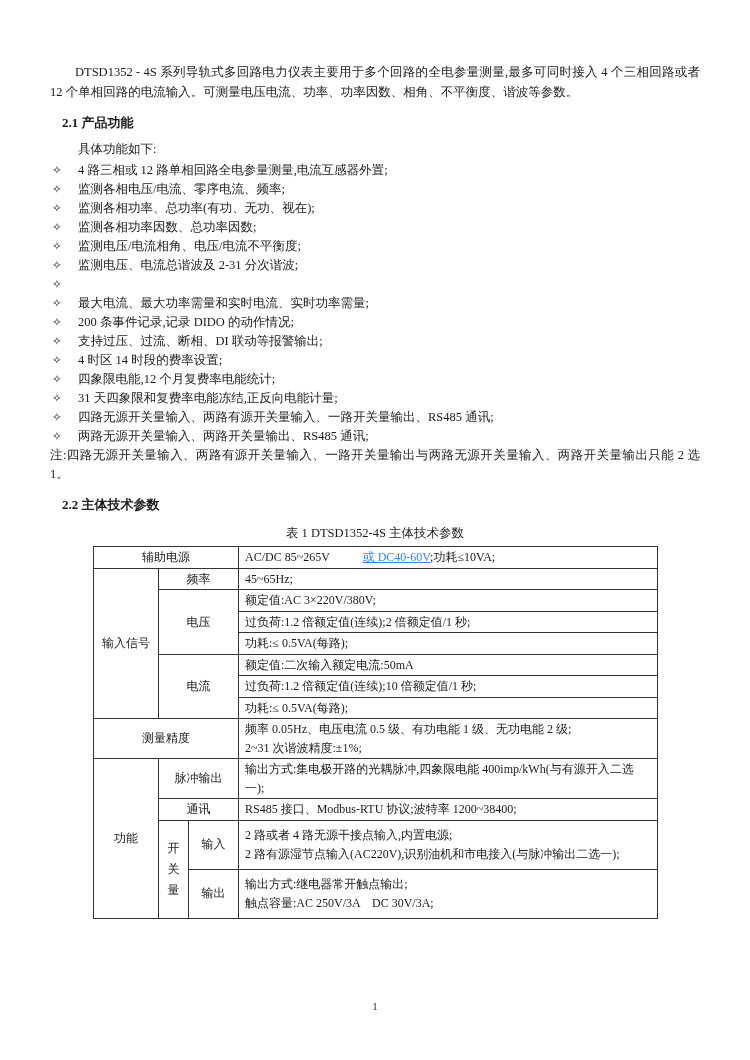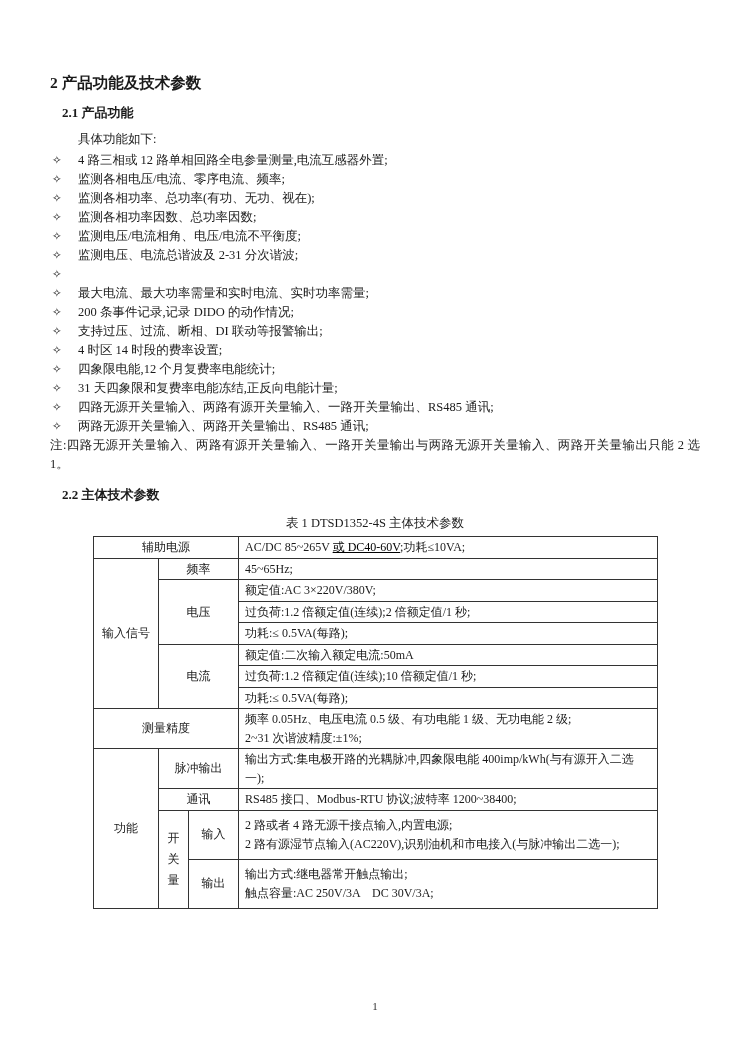--- a/index.html
+++ b/index.html
@@ -84,39 +84,39 @@
   td.lbl { text-align: center; padding: 1px 2px; }
   td.val { text-align: left; white-space: pre-line; }
   .vertical-label {
     display: block;
     width: 1em;
     margin: 16px auto;
     word-break: break-all;
     line-height: 21px;
     text-align: left;
   }
-  .hl-blue { color: #000000; text-decoration: underline; }
+  .hl-blue { color: #3b82f6; text-decoration: underline; margin-left: 30px; }
   .pagenum {
     position: absolute;
     left: 0; right: 0;
     top: 1000px;
     text-align: center;
     font-size: 11px;
     color: #333333;
   }
 </style>
 </head>
 <body>
 
 <div class="page">
   <div class="content">
 
 
-
-    <div class="h1 h1-gap">2 产品功能及技术参数</div>
+    <p class="para">DTSD1352 - 4S 系列导轨式多回路电力仪表主要用于多个回路的全电参量测量,最多可同时接入 4 个三相回路或者 12 个单相回路的电流输入。可测量电压电流、功率、功率因数、相角、不平衡度、谐波等参数。</p>
+
 
     <div class="h2">2.1 产品功能</div>
 
     <div class="intro">具体功能如下:</div>
 
     <ul class="features">
       <li>
           <span class="diamond">✧</span>
           <span>4 路三相或 12 路单相回路全电参量测量,电流互感器外置;</span>
         </li>

